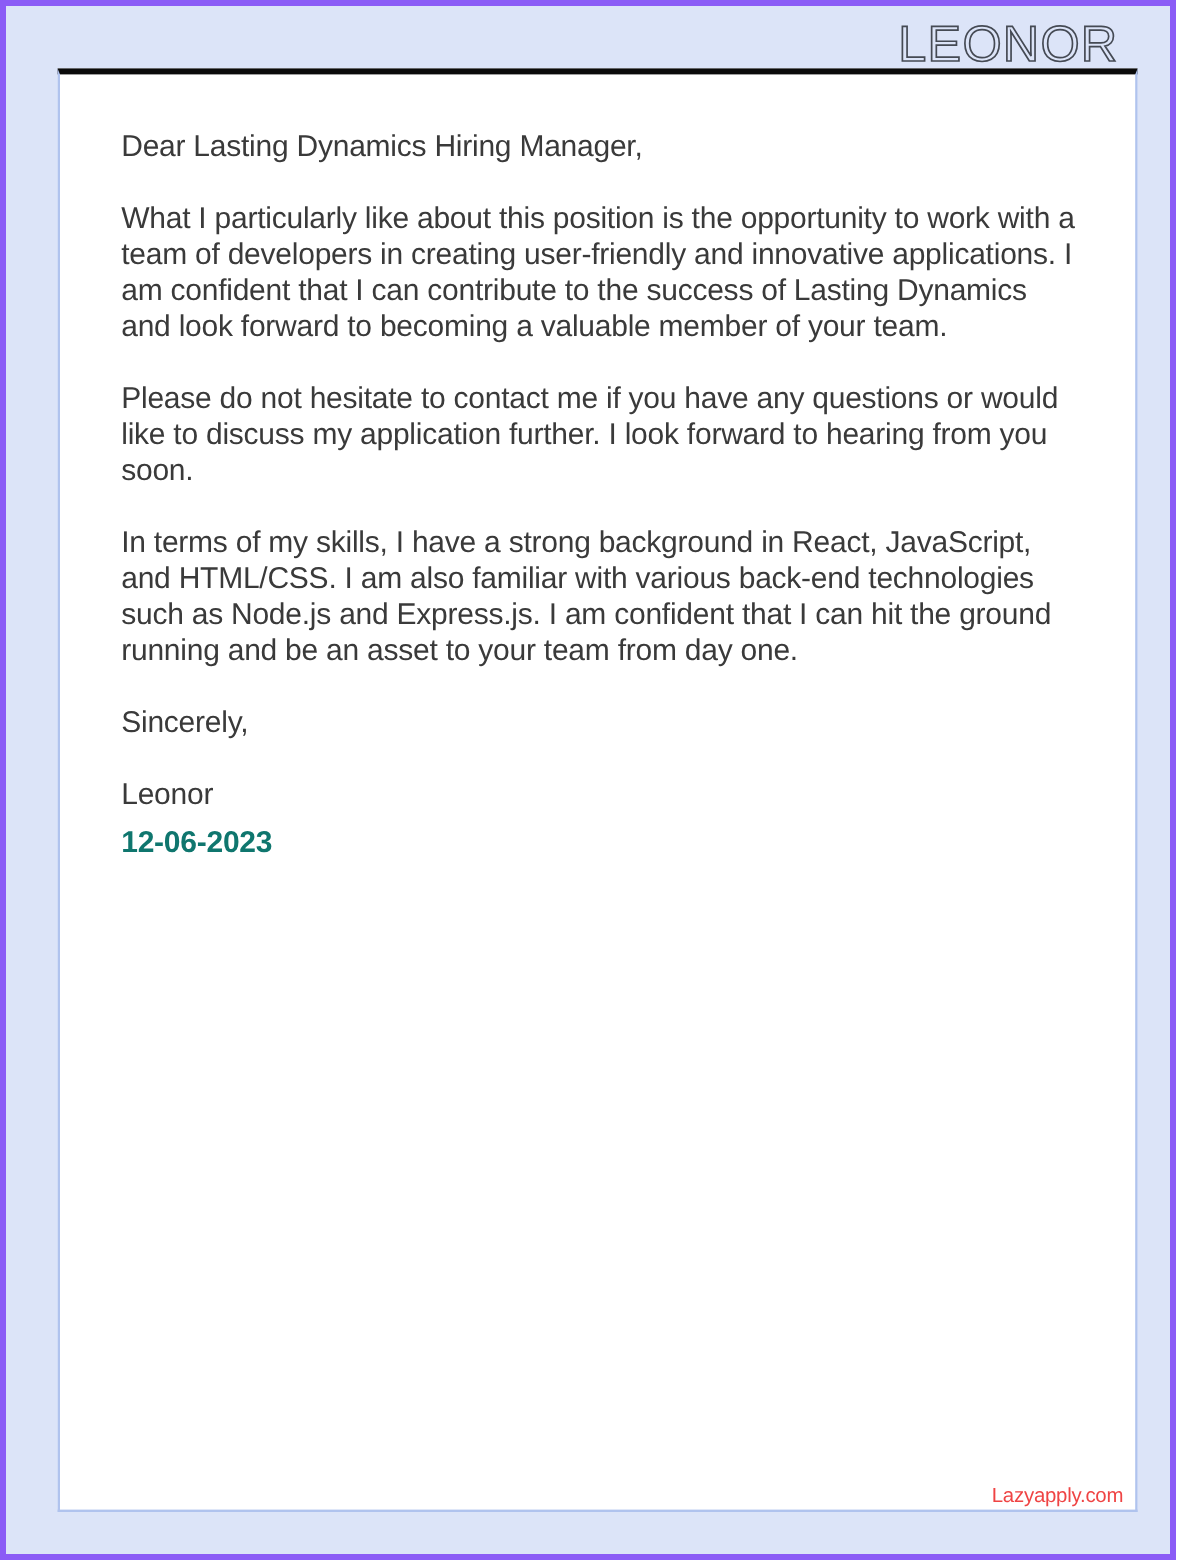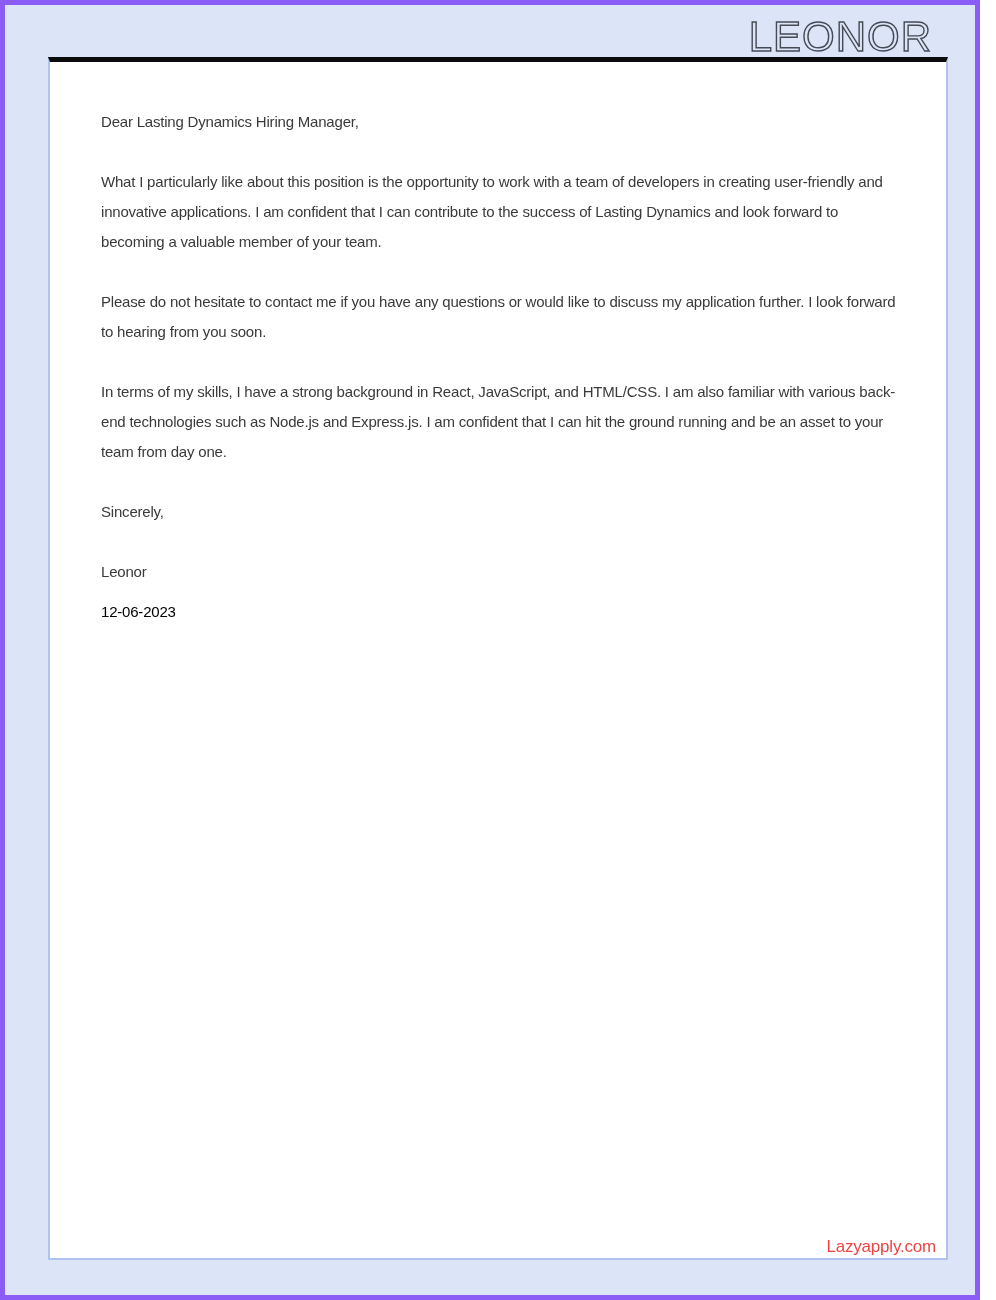--- a/index.html
+++ b/index.html
@@ -45,32 +45,33 @@
     box-sizing: border-box;
     background: #ffffff;
     border-top: 5px solid #0b0b0b;
     border-left: 2px solid #b0c3ee;
     border-right: 2px solid #b0c3ee;
     border-bottom: 2px solid #b0c3ee;
     padding: 45px 50px 0 51px;
   }
   .page p {
     margin: 0 0 30px 0;
-    font-size: 15px;
+    font-size: 25px;
     line-height: 30px;
     letter-spacing: -0.2px;
     color: #3a3a3a;
   }
   .page p.signature {
     margin-bottom: 0;
   }
   .page p.date {
     margin-top: 10px;
     margin-bottom: 0;
-    color: #000000;
+    color: #0f766e;
+    font-weight: bold;
   }
   .watermark {
     position: absolute;
     right: 10px;
     bottom: 1px;
     font-size: 17px;
     letter-spacing: -0.2px;
     color: #ef4444;
   }
 </style>

